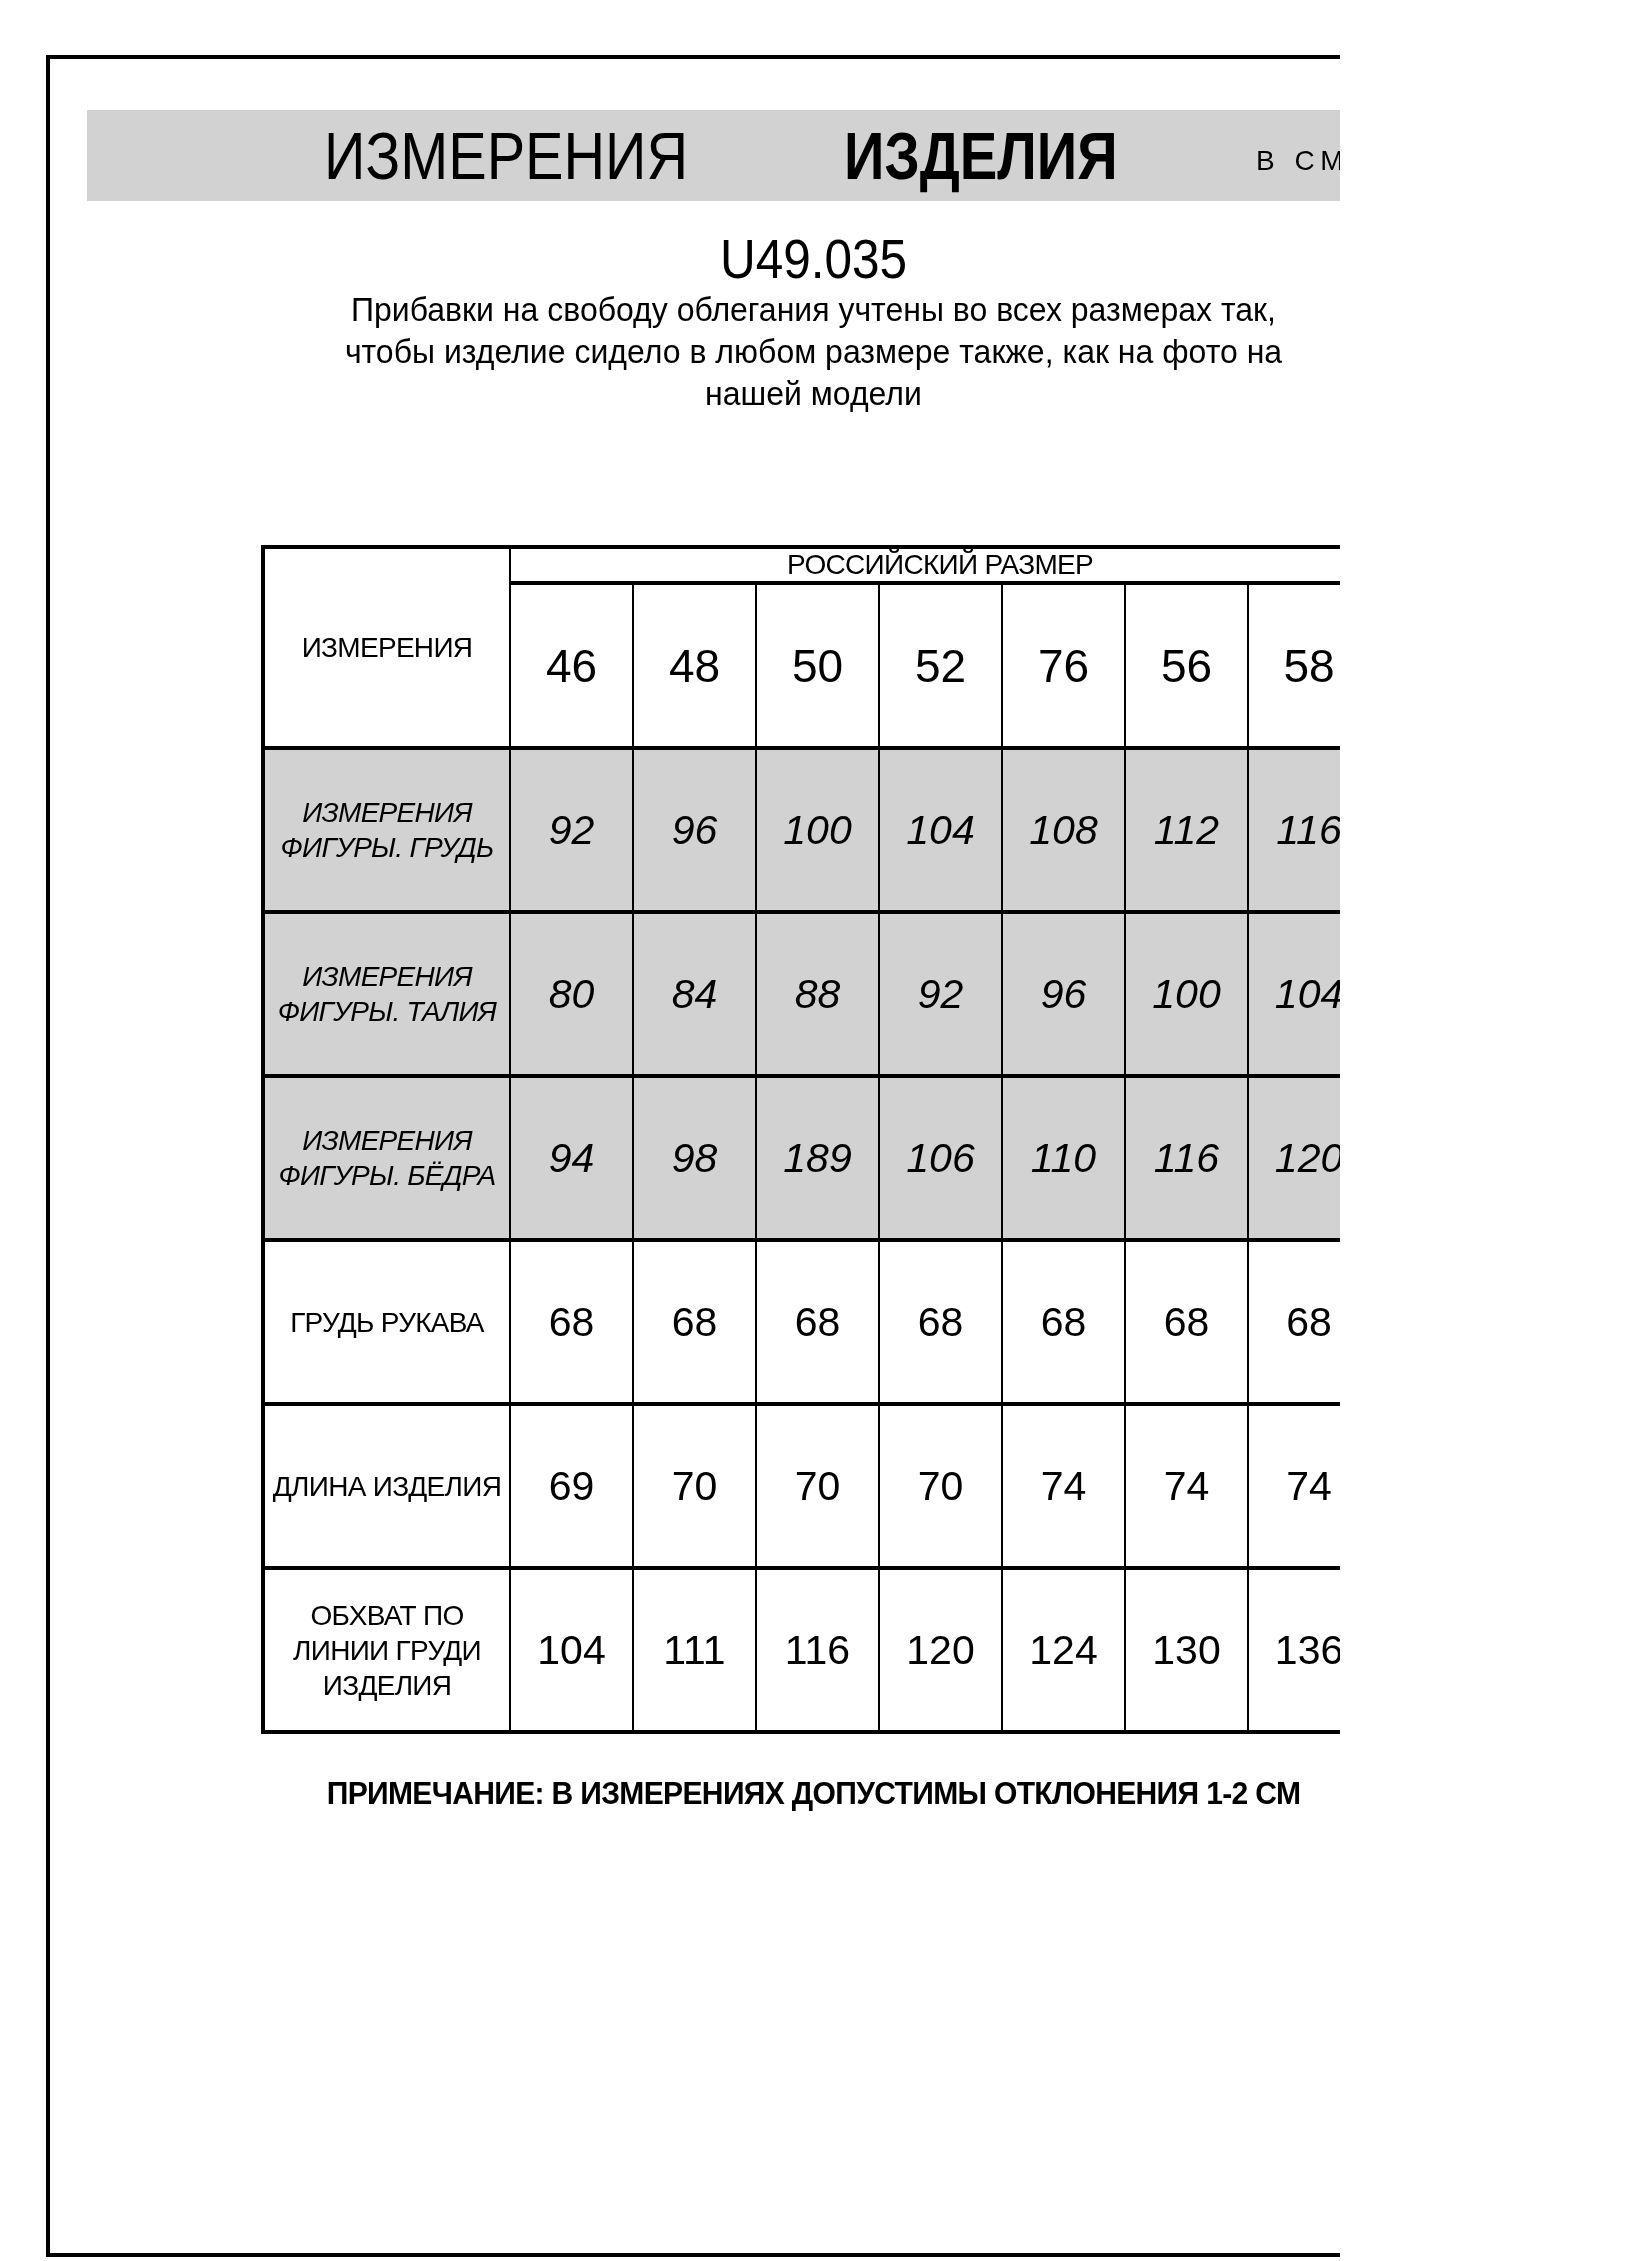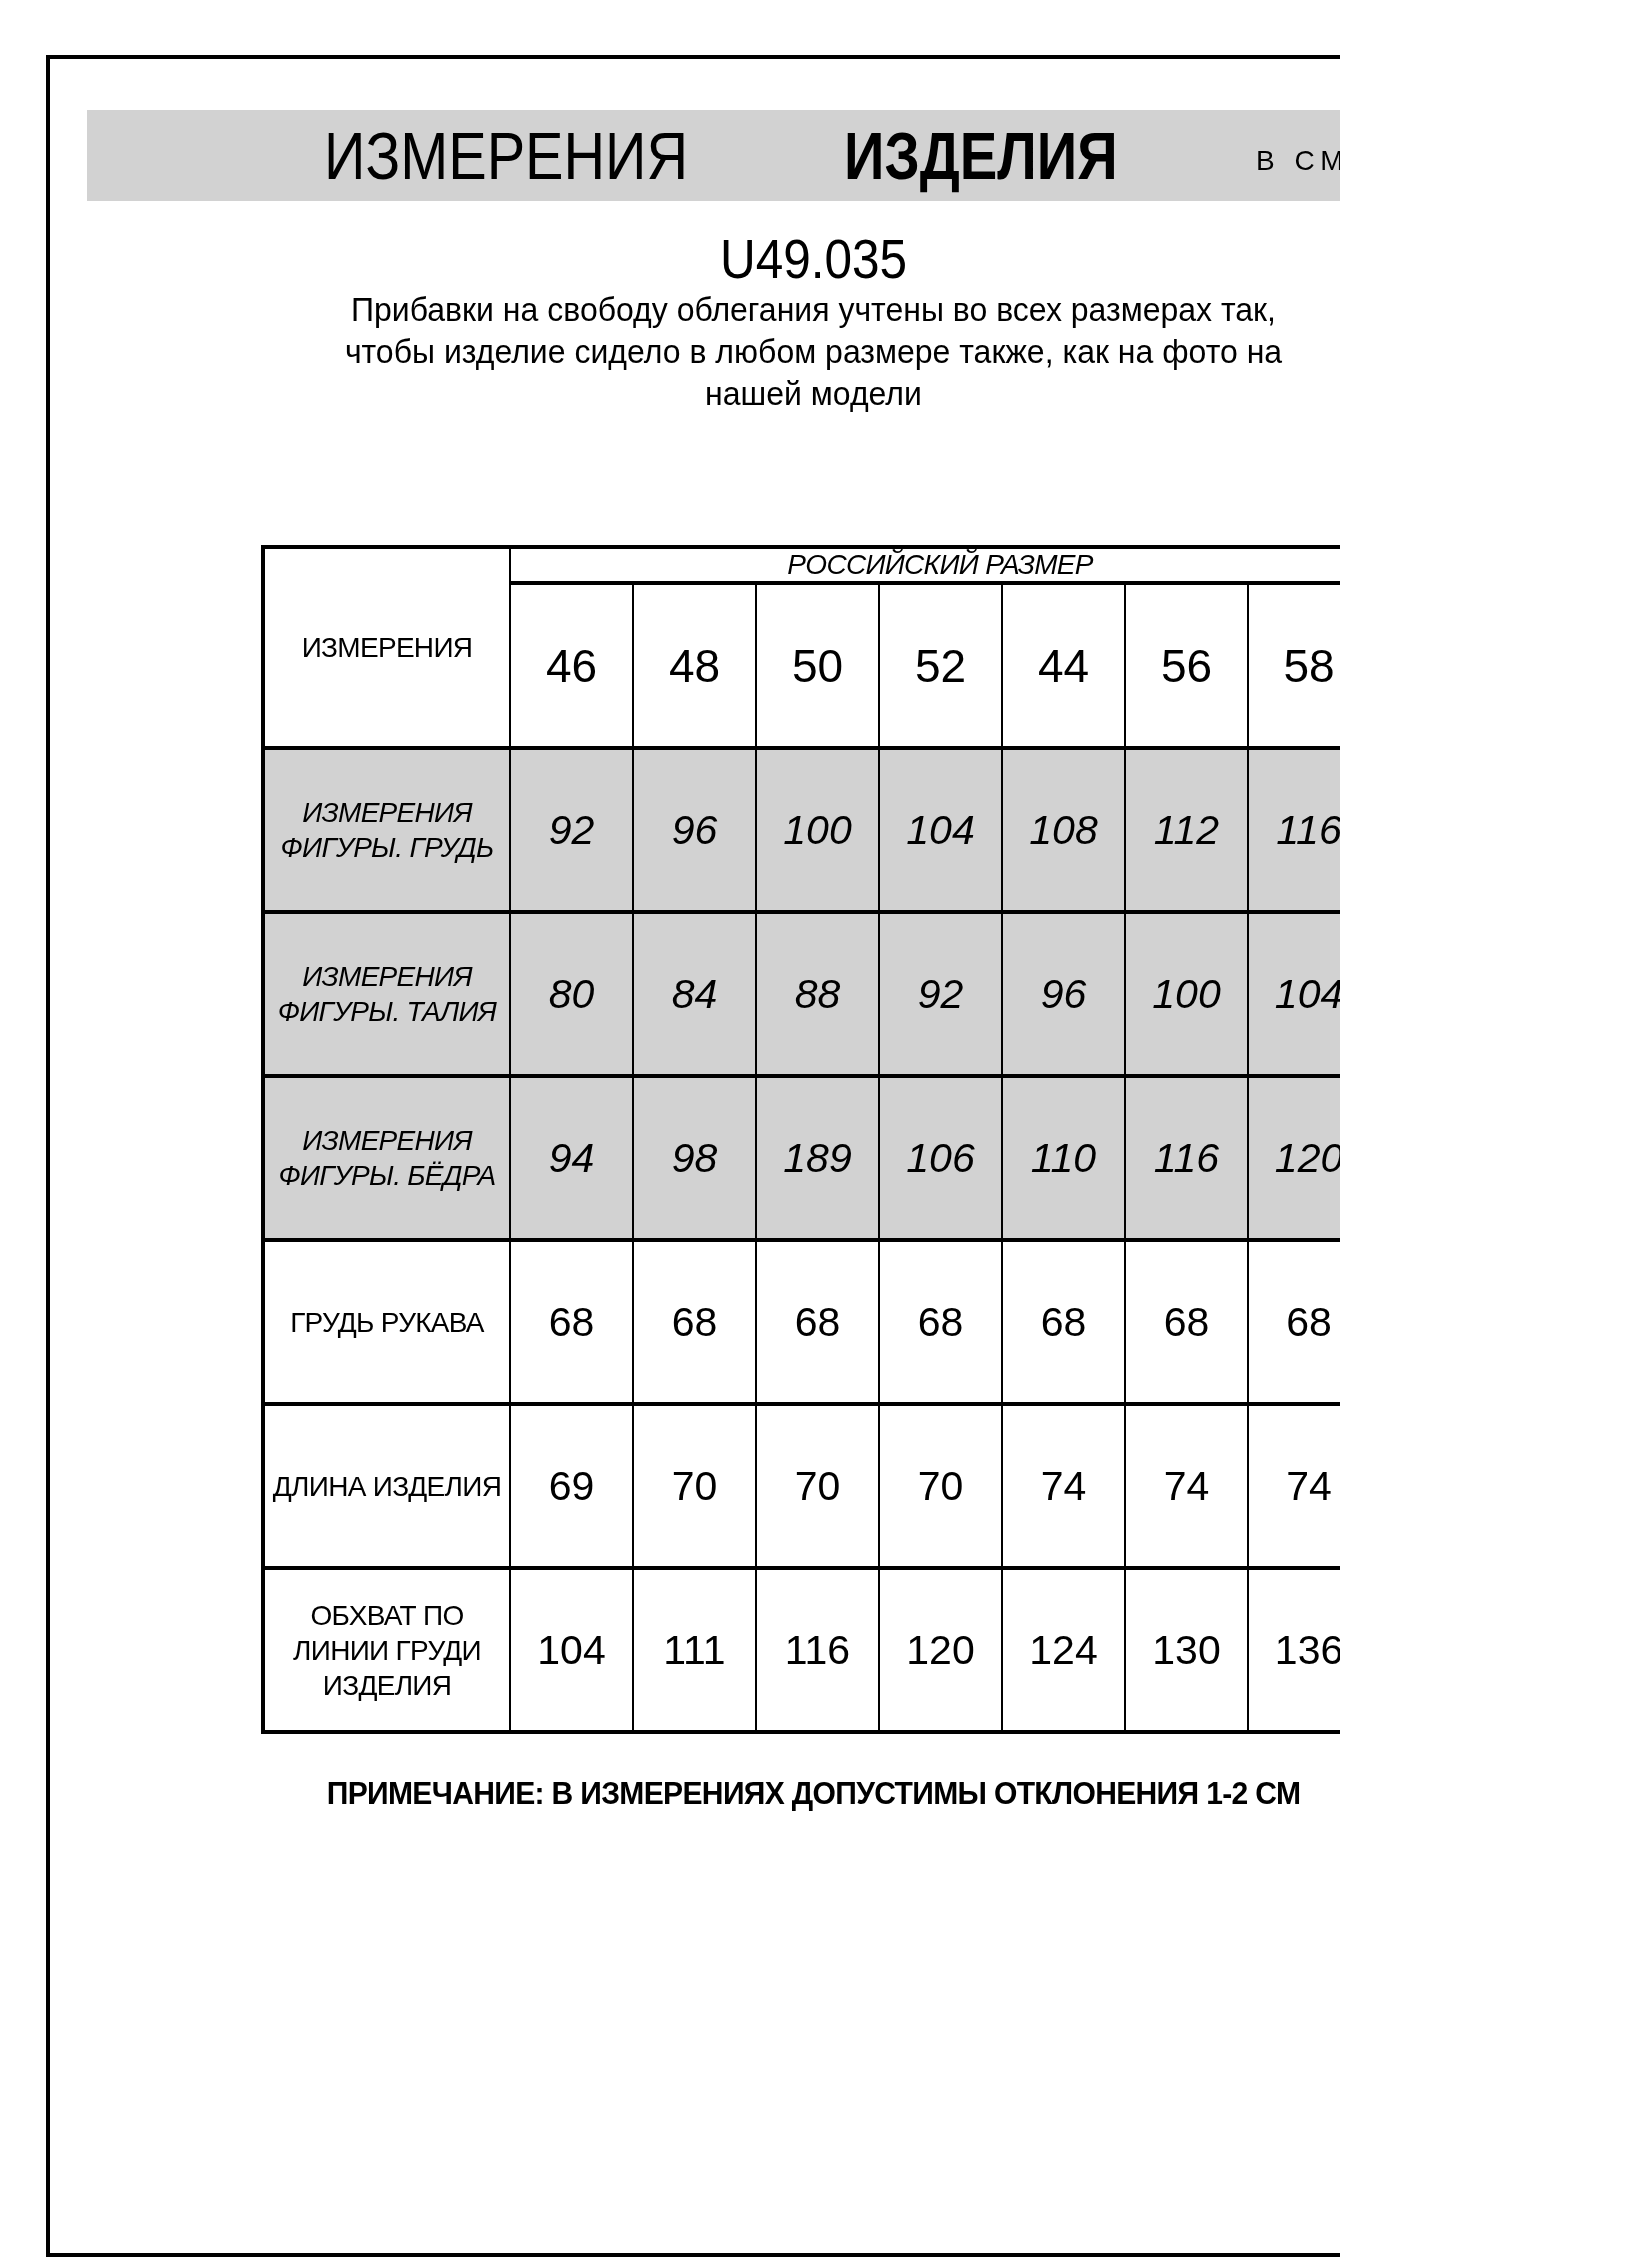--- a/index.html
+++ b/index.html
@@ -86,21 +86,20 @@
   tr.r-sizes { height: 165px; }
   tr.r-data  { height: 164px; }
   td.corner-cell {
     font-size: 28px;
     letter-spacing: -0.7px;
     vertical-align: middle;
   }
   td.group-cell {
     font-size: 28px;
     letter-spacing: -0.7px;
-    font-style: italic;
   }
   td.size-cell {
     font-size: 46px;
     font-weight: 400;
   }
   td.label-cell {
     font-size: 28px;
     line-height: 35px;
     letter-spacing: -0.7px;
     white-space: pre-line;
@@ -154,21 +153,21 @@
     <tbody>
       <tr class="r-group">
         <td class="corner-cell" rowspan="2">ИЗМЕРЕНИЯ</td>
         <td class="group-cell" colspan="7">РОССИЙСКИЙ РАЗМЕР</td>
       </tr>
       <tr class="r-sizes">
         <td class="size-cell">46</td>
         <td class="size-cell">48</td>
         <td class="size-cell">50</td>
         <td class="size-cell">52</td>
-        <td class="size-cell">44</td>
+        <td class="size-cell">76</td>
         <td class="size-cell">56</td>
         <td class="size-cell">58</td>
       </tr>
 
       <tr class="r-data shaded italic">
         <td class="label-cell">ИЗМЕРЕНИЯ
 ФИГУРЫ. ГРУДЬ</td>
         <td class="value-cell">92</td>
         <td class="value-cell">96</td>
         <td class="value-cell">100</td>

